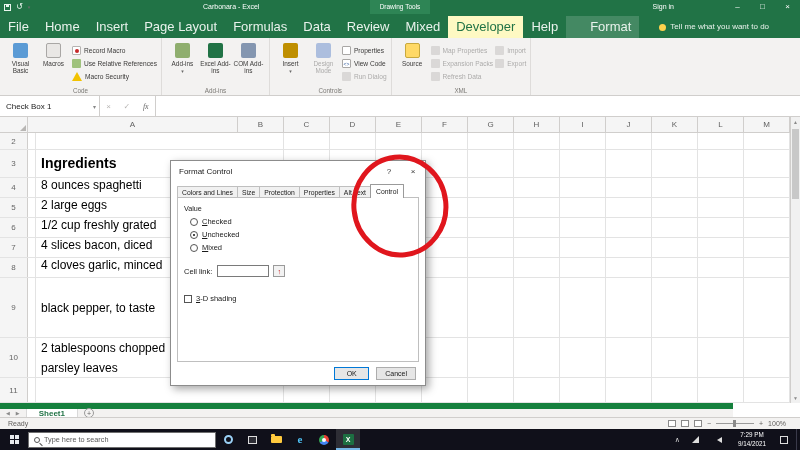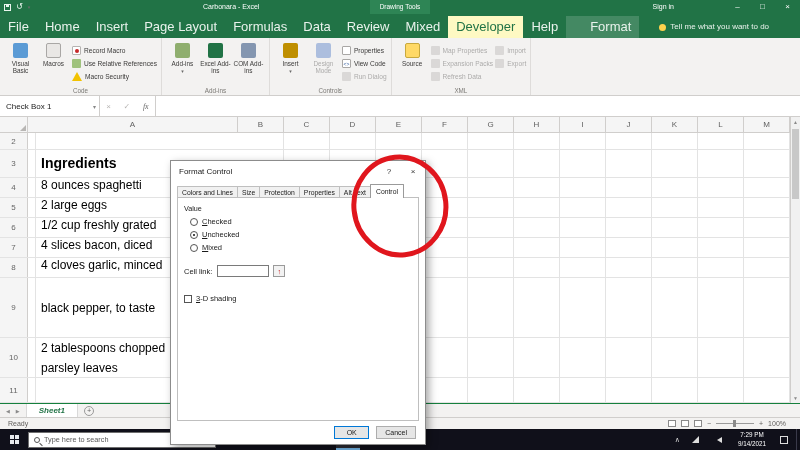--- a/index.html
+++ b/index.html
@@ -76,21 +76,21 @@
   .rnum{width:28px;background:#f5f5f5;border-right:1px solid #d0cecc;color:#666;font-size:8px;display:flex;align-items:center;justify-content:center;}
   .acell{width:210px;background:#fff;display:flex;flex-direction:column;justify-content:flex-end;padding:0 0 2px 5px;font-size:12px;color:#000;line-height:20px;white-space:nowrap;overflow:hidden;margin-left:8px;}
   .acell.vcenter{justify-content:center;padding-bottom:0;}
   .hline{font-size:14px;font-weight:bold;line-height:24px;}
   .vscroll{position:absolute;right:0;top:117px;width:10px;height:286px;background:#f1f1f1;border-left:1px solid #d0cecc;z-index:5;}
   .varrow{height:10px;display:flex;align-items:center;justify-content:center;color:#8a8a8a;font-size:5px;}
   .varrow.down{position:absolute;bottom:0;left:0;right:0;}
   .vthumb{position:absolute;left:1px;right:1px;top:12px;height:70px;background:#c8c8c8;}
 
   
-  .sheetbar{position:absolute;left:0;top:403px;width:800px;height:14px;background:#f3f2f1;border-top:1px solid #15803d;display:flex;align-items:stretch;font-size:8px;color:#666;font-style:italic;}
+  .sheetbar{position:absolute;left:0;top:403px;width:733px;height:14px;background:#f3f2f1;border-top:6px solid #15803d;display:flex;align-items:stretch;font-size:8px;color:#666;}
   .snav{display:flex;align-items:center;gap:6px;padding:0 6px;color:#8a8a8a;font-size:5px;}
   .stab{background:#fff;color:#217346;font-weight:bold;padding:0 12px;display:flex;align-items:center;border-left:1px solid #d9d9d9;border-right:1px solid #d9d9d9;}
   .addsheet{width:10px;height:10px;border:1px solid #9a9a9a;border-radius:50%;display:flex;align-items:center;justify-content:center;color:#666;font-size:7px;line-height:1;align-self:center;margin-left:6px;}
   .statusbar{position:absolute;left:0;top:417px;width:800px;height:12px;background:#f3f2f1;border-top:1px solid #d0cecc;display:flex;align-items:center;font-size:7px;color:#605e5c;}
   .ready{padding-left:8px;}
   .sright{margin-left:auto;display:flex;align-items:center;gap:5px;padding-right:14px;}
   .vicon{width:8px;height:7px;border:1px solid #8a8a8a;background:#fff;}
   .zoomtrack{width:38px;height:1px;background:#9a9a9a;position:relative;}
   .zoomthumb{position:absolute;left:17px;top:-3px;width:3px;height:7px;background:#8a8a8a;}
   .zoomval{min-width:16px;text-align:right;}
@@ -117,21 +117,21 @@
   .active-app{background:rgba(255,255,255,.12);box-shadow:inset 0 -2px 0 #75b6e7;}
   .tray{margin-left:auto;display:flex;align-items:center;height:100%;}
   .trayglyph{font-size:7px;color:#ddd;padding:0 4px;}
   .net{width:0;height:0;border-left:7px solid transparent;border-bottom:7px solid #ddd;}
   .vol{width:0;height:0;border-top:3px solid transparent;border-bottom:3px solid transparent;border-right:5px solid #ddd;}
   .ac{width:8px;height:8px;border:1px solid #ddd;}
   .clock{text-align:center;font-size:6.3px;line-height:1.3;padding:0 6px;}
   .showdesk{width:4px;height:21px;border-left:1px solid #3a3a4a;}
 
   
-  .dialog{position:absolute;left:170px;top:160px;width:256px;height:285px;background:#fff;border:1px solid #8c8c8c;box-shadow:3px 3px 8px rgba(0,0,0,.35);z-index:50;font-size:7.5px;color:#1a1a1a;}
+  .dialog{position:absolute;left:170px;top:160px;width:256px;height:226px;background:#fff;border:1px solid #8c8c8c;box-shadow:3px 3px 8px rgba(0,0,0,.35);z-index:50;font-size:7.5px;color:#1a1a1a;}
   .dtitle{height:20px;display:flex;align-items:center;padding-left:8px;font-size:8px;}
   .dtbtns{margin-left:auto;display:flex;}
   .dtbtn{width:24px;height:20px;display:flex;align-items:center;justify-content:center;color:#333;font-size:8px;}
   .dtabs{position:absolute;left:6px;top:22px;right:6px;height:15px;display:flex;align-items:flex-end;}
   .dtab{border:1px solid #bfbfbf;border-bottom:none;background:#f1f1f1;padding:2px 4px;font-size:6.8px;margin-right:-1px;border-radius:1px 1px 0 0;white-space:nowrap;}
   .dtab.active{background:#fff;z-index:3;position:relative;padding:3px 5px;border-color:#9a9a9a;}
   .dpage{position:absolute;left:6px;top:36px;right:6px;bottom:23px;border:1px solid #bfbfbf;background:#fff;padding:6px;}
   .vlabel{font-size:7.2px;}
   .radio-row{display:flex;align-items:center;gap:4px;margin:4px 0 0 6px;}
   .radio{width:8px;height:8px;border:1px solid #555;border-radius:50%;background:#fff;position:relative;flex:0 0 auto;}

